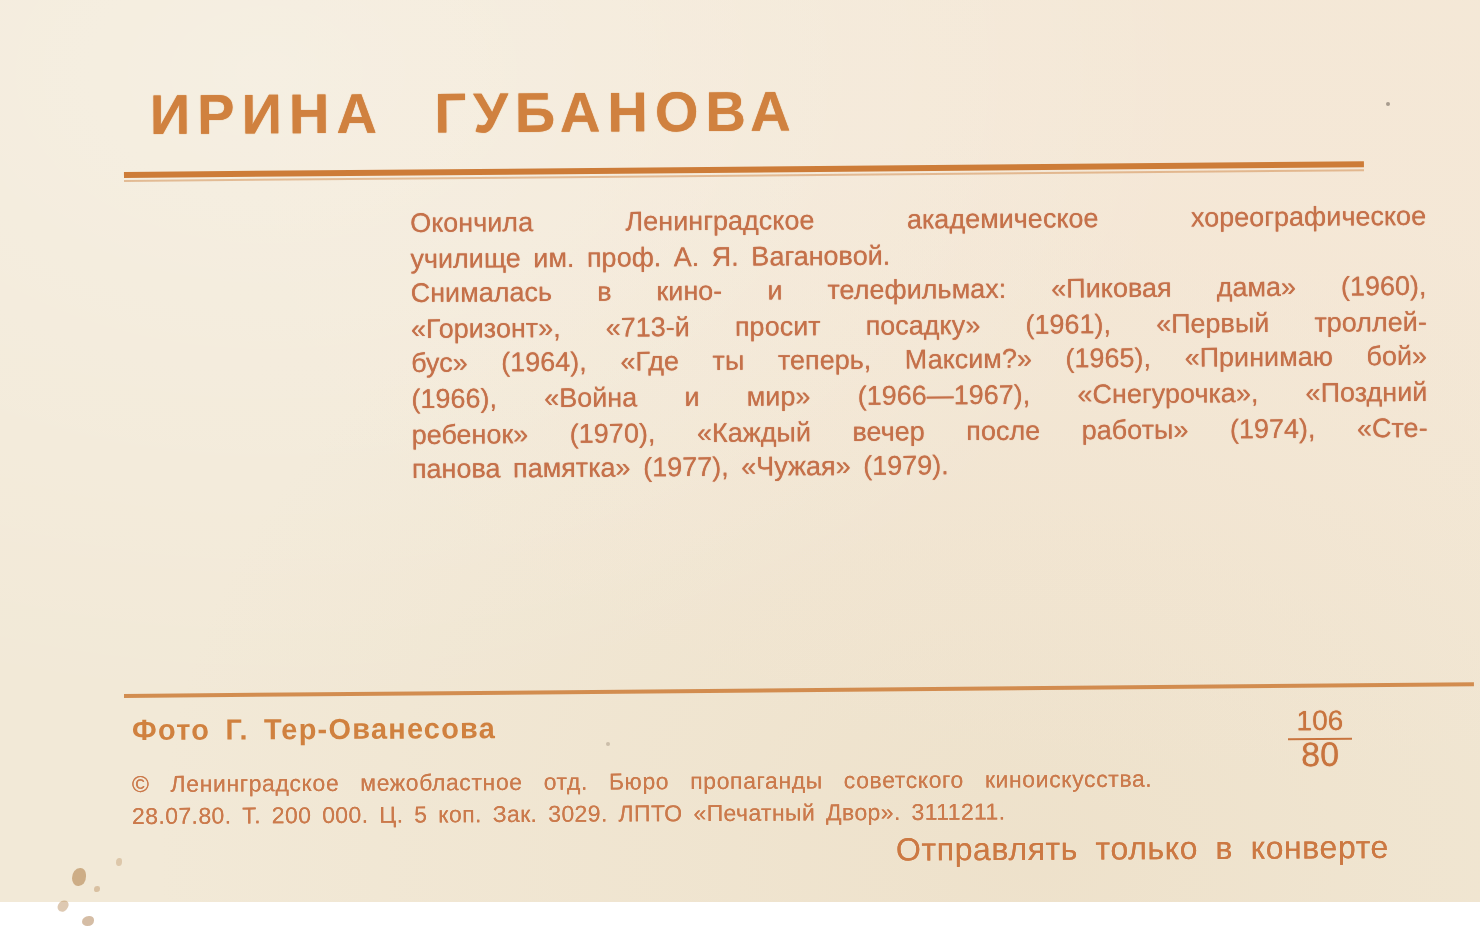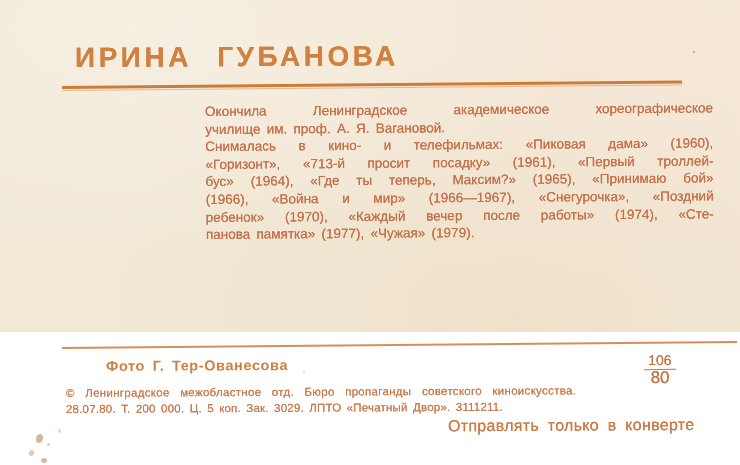--- a/index.html
+++ b/index.html
@@ -1,21 +1,21 @@
 <!DOCTYPE html>
 <html><head>
 <meta charset="utf-8">
 <style>
   html,body{margin:0;padding:0;}
   body{
     width:740px;height:465px;overflow:hidden;
     font-family:"Liberation Sans","DejaVu Sans",sans-serif;
   }
   .card{
-    position:relative;width:740px;height:332px;
+    position:relative;width:740px;height:451px;
     background:
       radial-gradient(ellipse at 18% 8%, rgba(255,255,255,.28), transparent 55%),
       radial-gradient(ellipse at 85% 20%, rgba(248,230,214,.5), transparent 60%),
       radial-gradient(ellipse at 70% 95%, rgba(233,216,188,.45), transparent 60%),
       #f2e9d7;
   }
   .title{
     position:absolute;left:75px;top:44px;
     font-size:28px;font-weight:bold;line-height:1;
     letter-spacing:3.5px;word-spacing:14px;
@@ -37,21 +37,21 @@
   .bio .line.j{text-align:justify;text-align-last:justify;}
   .bio .line.l{text-align:left;word-spacing:2.5px;}
   .footer-rule{
     position:absolute;left:62px;top:347px;width:675px;height:1.5px;
     background:#cd7c38;opacity:.85;
     transform:rotate(-0.5deg);transform-origin:left center;
   }
   .photo-credit{
     position:absolute;left:66px;top:358px;
     font-size:14.5px;font-weight:bold;letter-spacing:.6px;word-spacing:3px;
-    color:#d0813f;transform:rotate(-0.3deg);transform-origin:left center;margin-left:40px;
+    color:#d0813f;transform:rotate(-0.3deg);transform-origin:left center;
   }
   .catalog{
     position:absolute;left:644px;top:353px;width:32px;
     text-align:center;color:#c8743e;transform:rotate(-0.5deg);
     text-shadow:0 0 .4px currentColor;
   }
   .catalog .num-top{font-size:14px;line-height:15px;border-bottom:1.5px solid #c8743e;padding-bottom:1px;}
   .catalog .num-bottom{font-size:17px;line-height:14px;padding-top:1px;}
   .copyright{
     position:absolute;left:66px;top:387px;width:600px;

